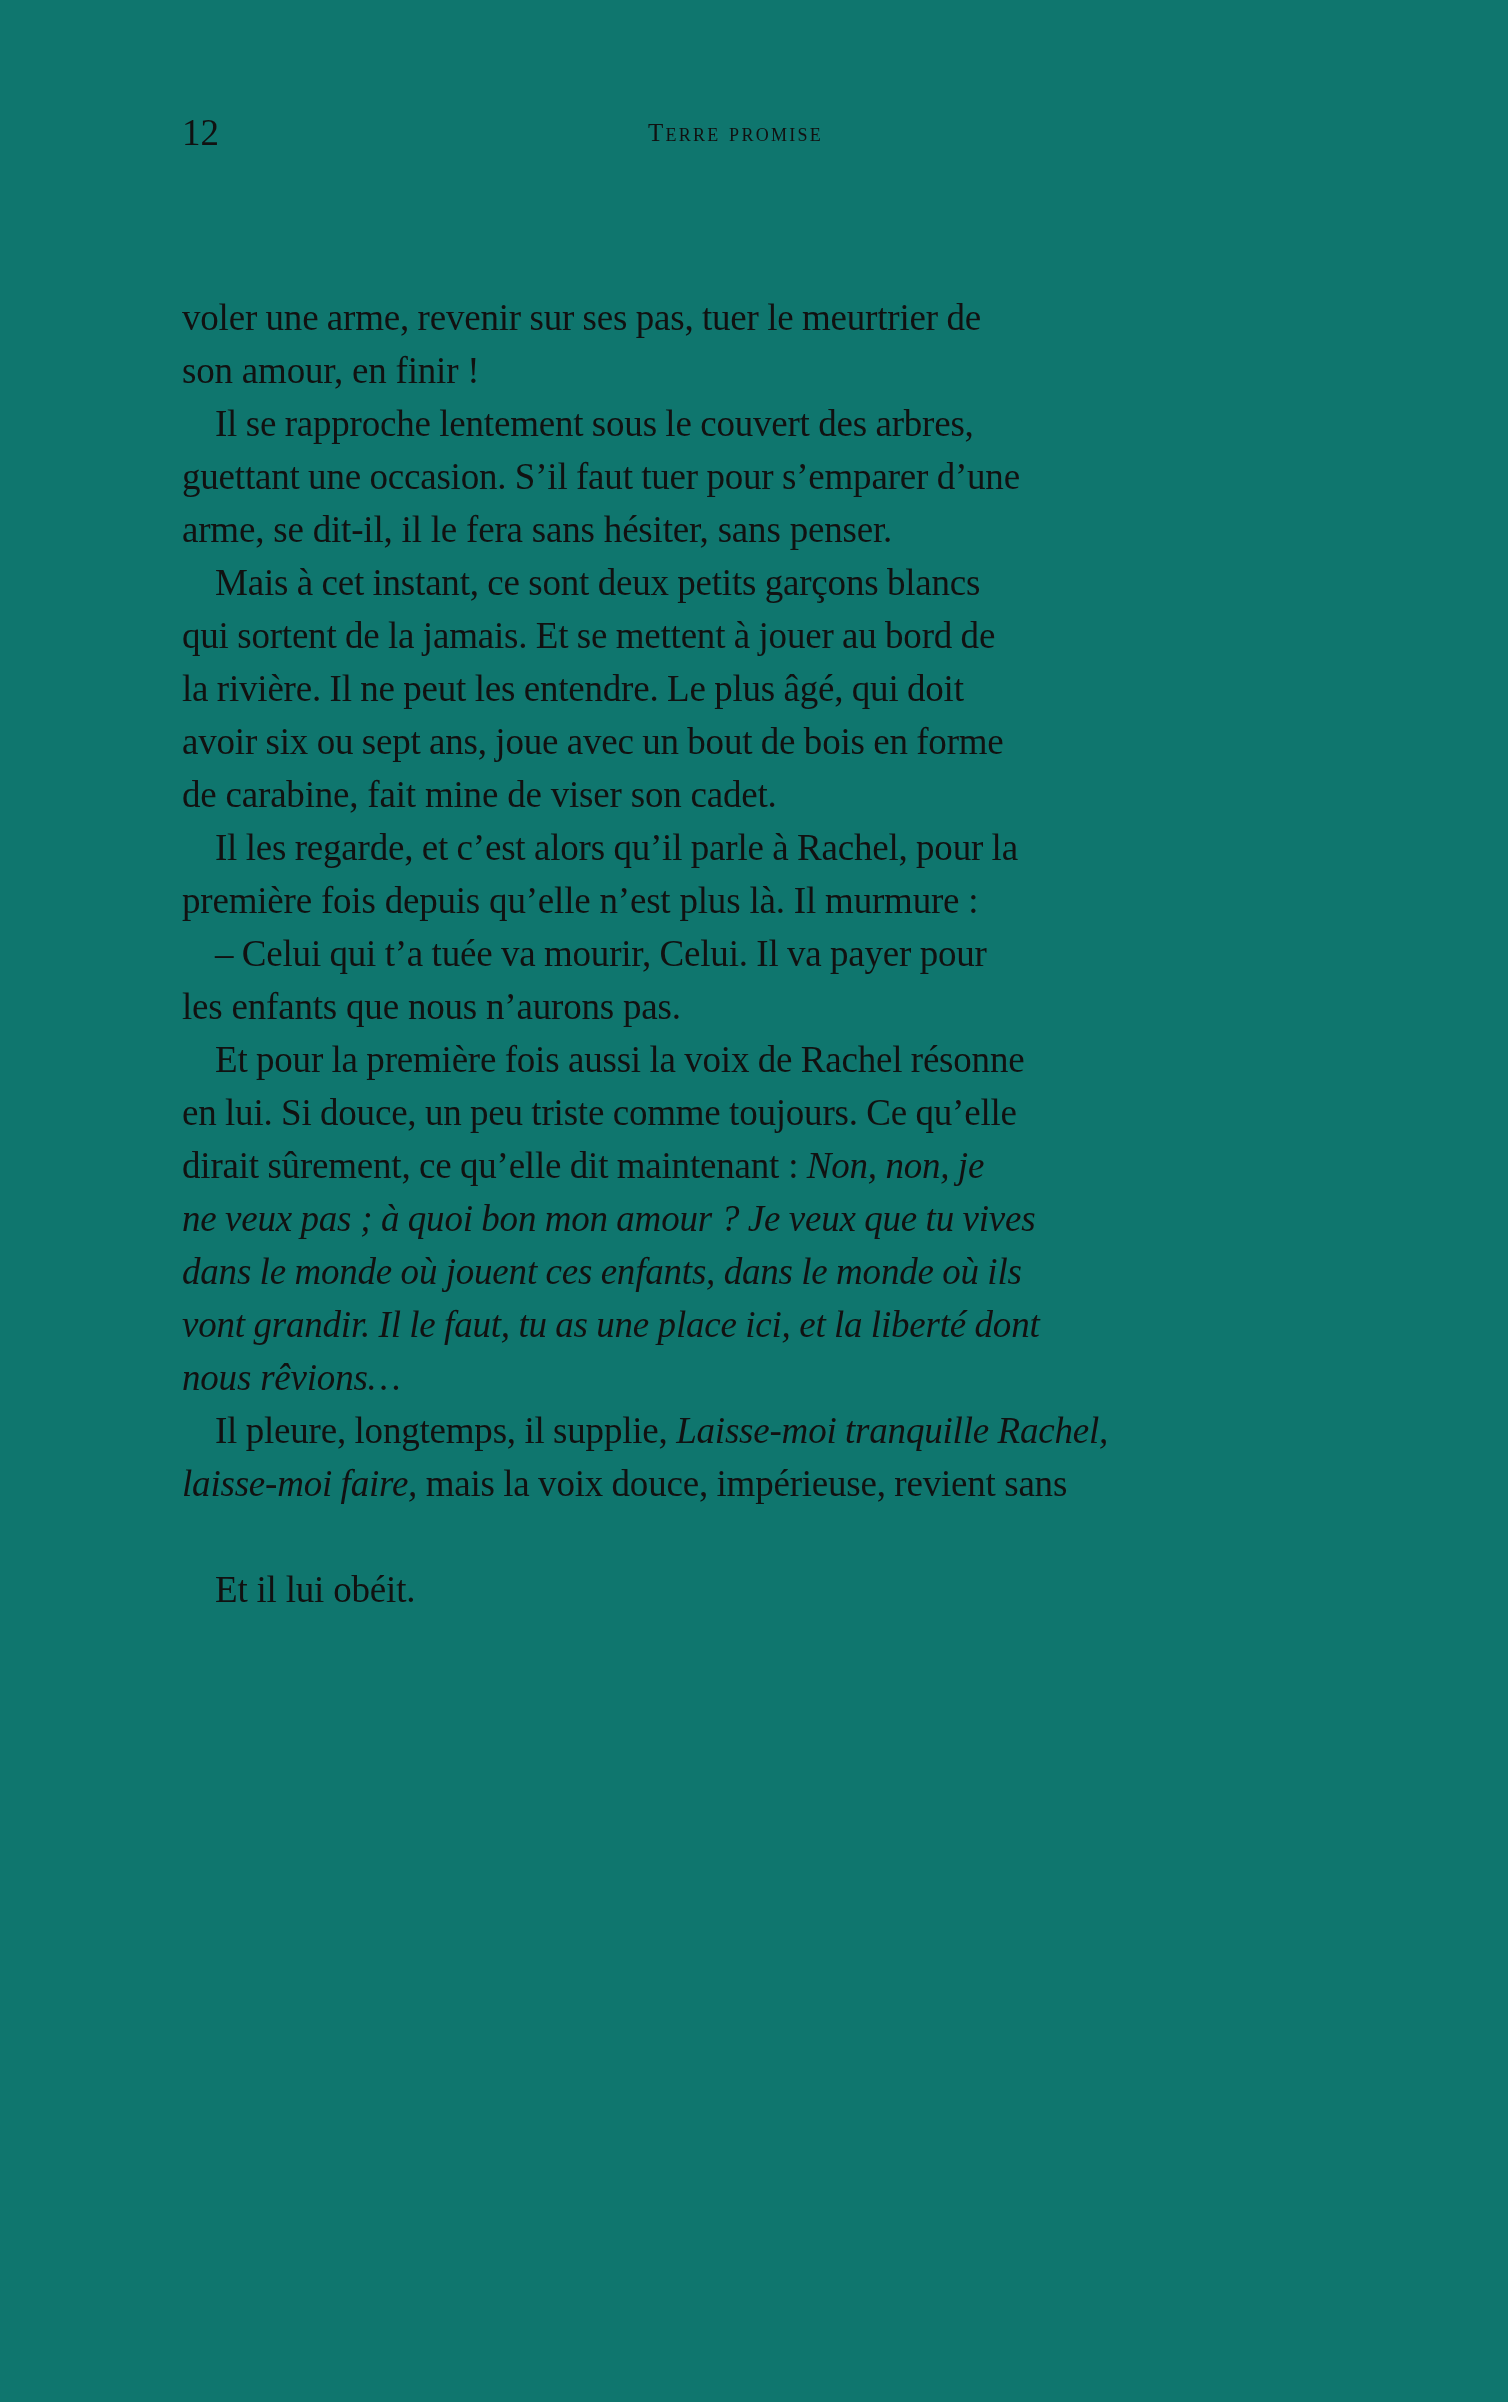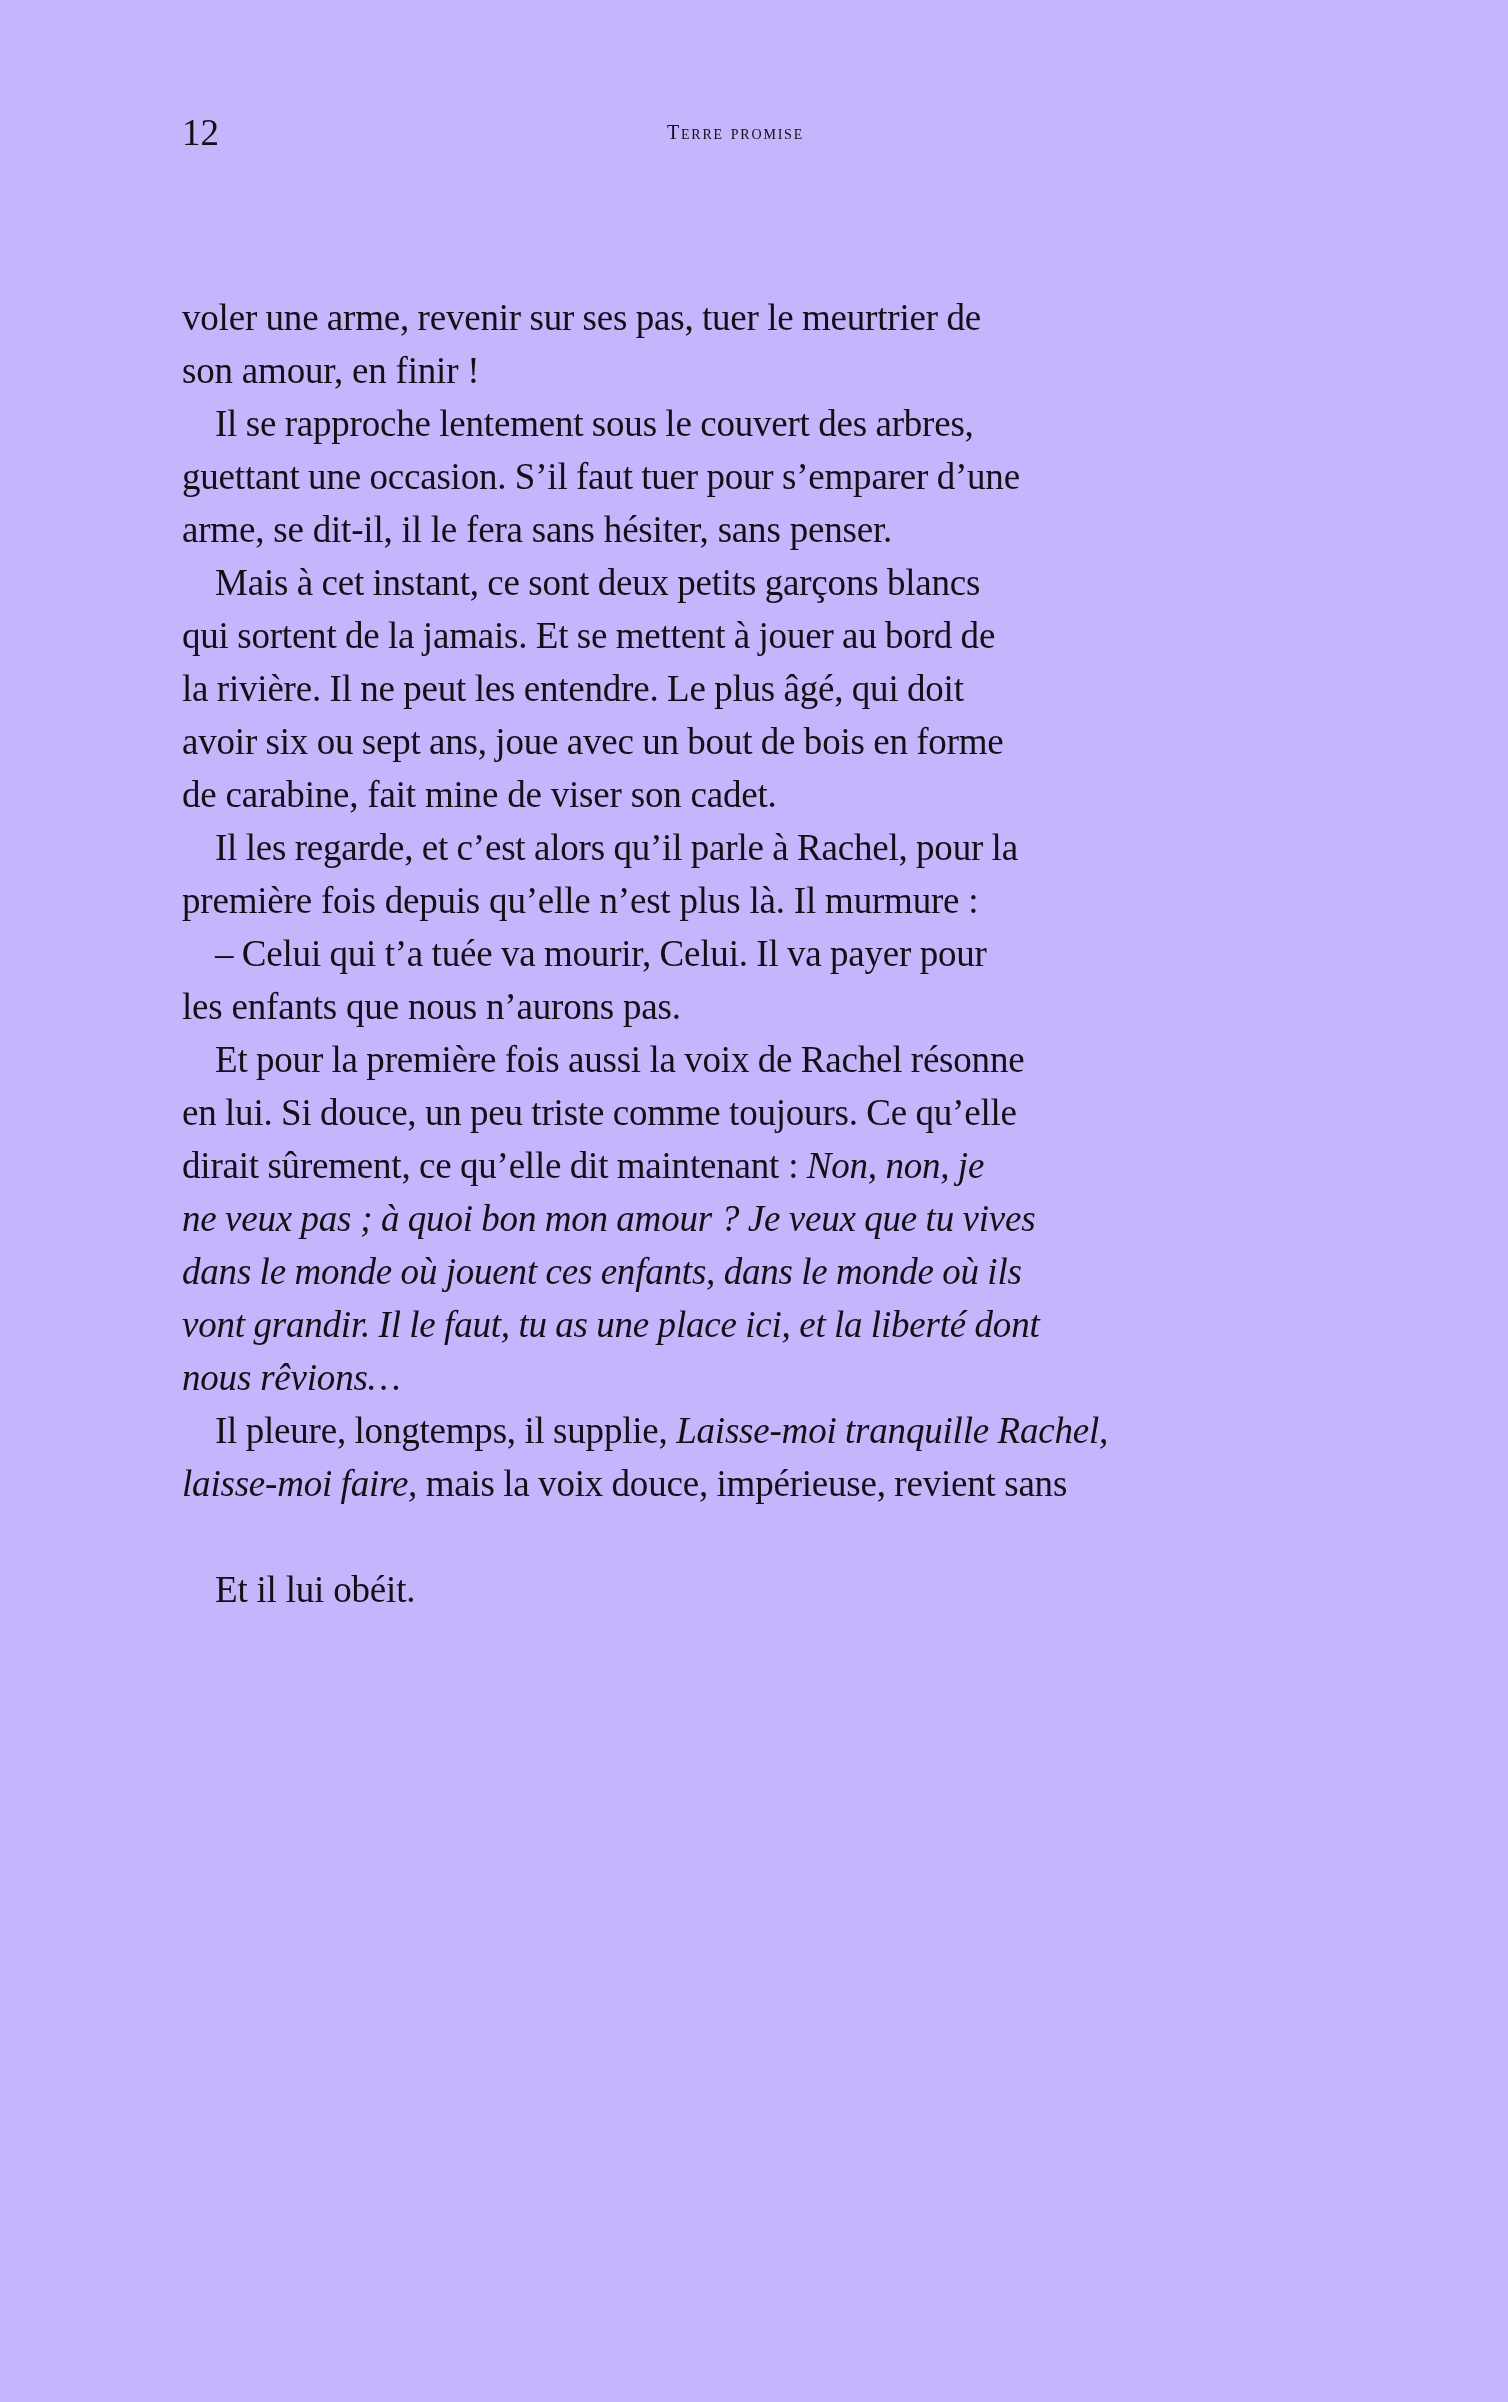--- a/index.html
+++ b/index.html
@@ -4,21 +4,21 @@
 <style>
   html, body {
     margin: 0;
     padding: 0;
     background: #e8e8e8;
   }
   .page {
     position: relative;
     width: 1508px;
     height: 2403px;
-    background: #c4b5fd;
+    background: #0f766e;
     overflow: hidden;
     font-family: "Liberation Serif", "DejaVu Serif", serif;
     color: #111111;
   }
   .running-head {
     position: absolute;
     left: 182px;
     top: 106px;
     width: 1107px;
     height: 53px;
@@ -30,21 +30,21 @@
     font-size: 37px;
     line-height: 53px;
   }
   .running-title {
     position: absolute;
     left: 0;
     top: 0;
     width: 100%;
     text-align: center;
     font-variant: small-caps;
-    font-size: 20px;
+    font-size: 25px;
     line-height: 53px;
     letter-spacing: 0.09em;
   }
   .text-block {
     position: absolute;
     left: 182px;
     top: 291px;
     width: 1107px;
   }
   .line {

